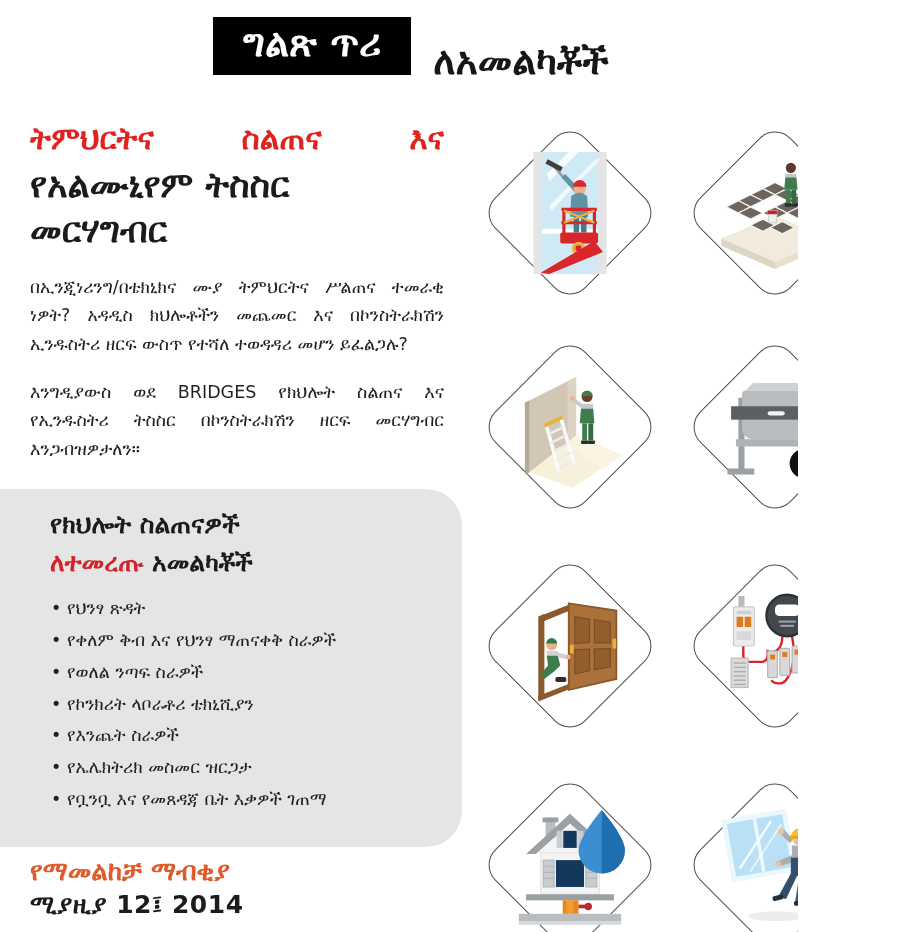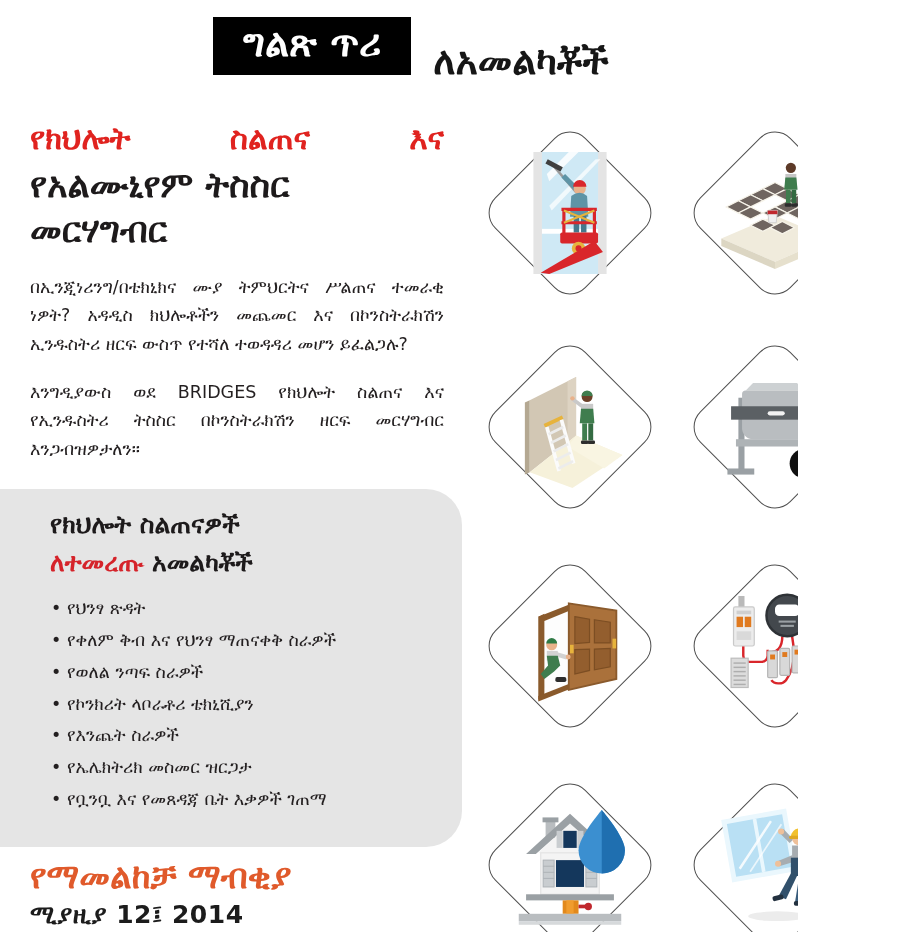--- a/index.html
+++ b/index.html
@@ -21,21 +21,21 @@
   
   .skills-box { position:absolute; left:0; top:489px; width:462px; height:358px; background:#e5e5e5; border-radius:0 36px 36px 0; padding:17px 26px 0 50px; }
   .skills-heading { font-size:25px; font-weight:bold; line-height:1.5; color:#1d1a1b; }
   .red-word { color:#d5232a; }
   .skills-list { list-style:none; margin-top:12px; }
   .skills-list li { position:relative; font-size:17.5px; line-height:1.82; padding-left:17px; }
   .skills-list li::before { content:"•"; position:absolute; left:1px; top:0; color:#231f20; }
 
   
   .deadline { position:absolute; left:30px; top:856px; }
-  .deadline-label { color:#e05a2b; font-size:34px; font-weight:bold; }
+  .deadline-label { color:#e05a2b; font-size:26px; font-weight:bold; }
   .deadline-date { color:#1c1c1c; font-size:25px; font-weight:bold; margin-top:3px; letter-spacing:0.5px; }
 
   
   .diamond { position:absolute; width:128px; height:128px; background:#fff; border:1.5px solid #4f4f4f; border-radius:22px; transform:rotate(45deg); }
   .tile-inner { position:absolute; inset:0; display:flex; align-items:center; justify-content:center; transform:rotate(-45deg); }
   .tile-inner svg { width:122px; height:122px; overflow:visible; }
   .d1 { left:506px; top:149px; } .d2 { left:711px; top:149px; }
   .d3 { left:506px; top:363px; } .d4 { left:711px; top:363px; }
   .d5 { left:506px; top:582px; } .d6 { left:711px; top:582px; }
   .d7 { left:506px; top:801px; } .d8 { left:711px; top:801px; }
@@ -46,21 +46,21 @@
 <div class="page">
 
   <div class="header-bar">
     <div class="header-black">
       <span>ግልጽ ጥሪ</span>
     </div>
     <span class="header-rest">ለአመልካቾች</span>
   </div>
 
   <section class="intro">
-    <div class="h-red">የክህሎት ስልጠና እና</div>
+    <div class="h-red">ትምህርትና ስልጠና እና</div>
     <div class="h-black">
       <span>የአልሙኒየም ትስስር</span><br>
       <span>መርሃግብር</span>
     </div>
     <p>በኢንጂነሪንግ/በቴክኒክና ሙያ ትምህርትና ሥልጠና ተመራቂ ነዎት? አዳዲስ ክህሎቶችን መጨመር እና በኮንስትራክሽን ኢንዱስትሪ ዘርፍ ውስጥ የተሻለ ተወዳዳሪ መሆን ይፈልጋሉ?</p>
     <p>እንግዲያውስ ወደ BRIDGES የክህሎት ስልጠና እና የኢንዱስትሪ ትስስር በኮንስትራክሽን ዘርፍ መርሃግብር እንጋብዝዎታለን።</p>
   </section>
 
   <section class="skills-box">
     <div class="skills-heading">

